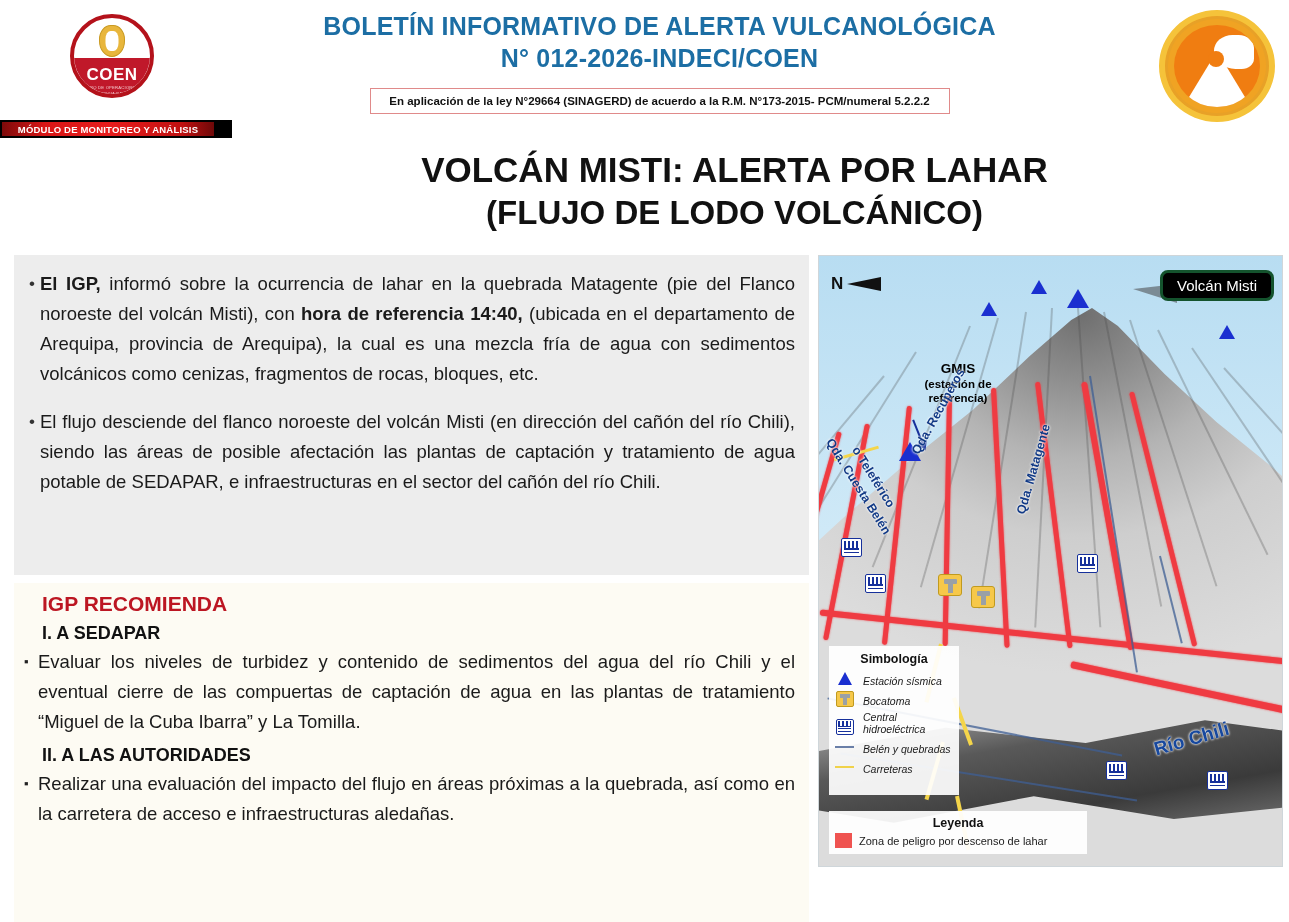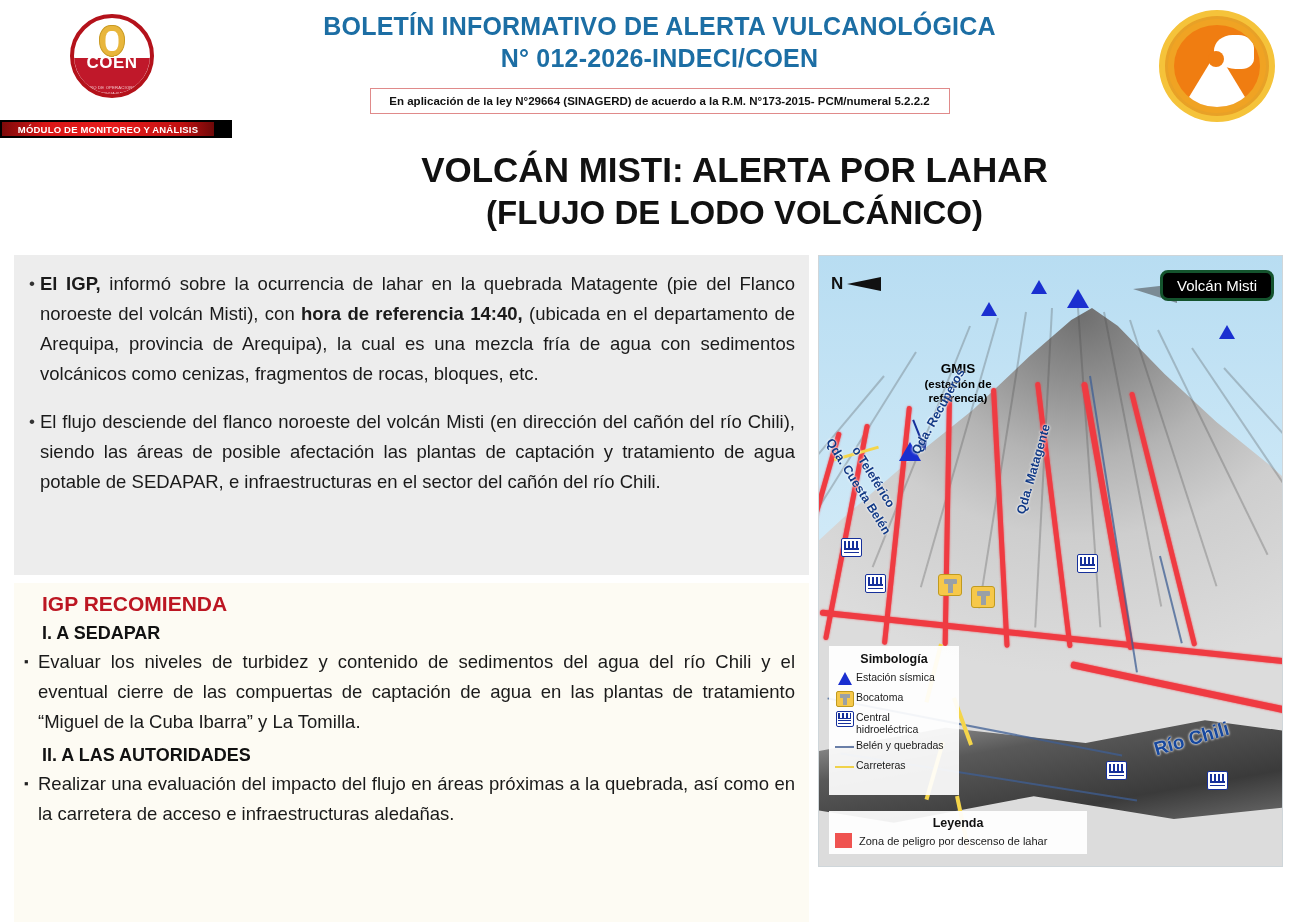--- a/index.html
+++ b/index.html
@@ -35,21 +35,21 @@
     background: #e8b63c;
     border: 1.5px solid #c99a22;
   }
   .coen-crest:after {
     content: ""; position: absolute; left: 50%; top: 50%;
     transform: translate(-50%,-50%);
     width: 13px; height: 20px; border-radius: 40%;
     background: #fff;
   }
   .coen-word {
-    position: absolute; left: 0; width: 100%; top: 35px;
+    position: absolute; left: 0; width: 100%; top: 47px;
     text-align: center; color: #fff;
     font-weight: bold; font-size: 17px; letter-spacing: .5px;
   }
   .coen-sub {
     position: absolute; left: 0; width: 100%; top: 67px;
     text-align: center; color: #f3c9cd;
     font-size: 4.2px; letter-spacing: .2px; line-height: 5.5px;
   }
 
   .logo-igp {
@@ -297,21 +297,21 @@
 
   .legend-box {
     position: absolute; left: 10px; top: 390px;
     width: 130px; background: rgba(255,255,255,.92);
     padding: 6px 6px 12px 6px;
   }
   .legend-box .head {
     text-align: center; font-weight: bold; font-size: 12.5px;
     color: #111; margin-bottom: 5px;
   }
-  .legend-row { display: flex; align-items: flex-start; gap: 1px; margin-bottom: 4px; }
+  .legend-row { display: flex; align-items: flex-end; gap: 8px; margin-bottom: 4px; font-style: italic; }
   .legend-row .lbl { font-size: 10.5px; color: #1a1a1a; line-height: 12px; }
   .sw { flex: 0 0 20px; height: 16px; position: relative; }
   .sw-tri {
     position: absolute; left: 3px; top: 1px; width: 0; height: 0;
     border-left: 7px solid transparent;
     border-right: 7px solid transparent;
     border-bottom: 13px solid #1a2fd0;
   }
   .sw-line { position: absolute; left: 0; top: 7px; width: 19px; height: 2px; background: #6a7fa8; }
   .sw-line.yellow { background: #f0d24a; }

